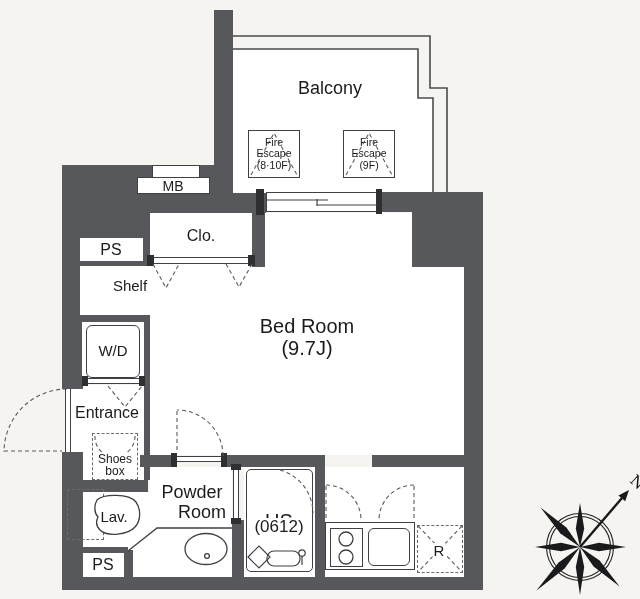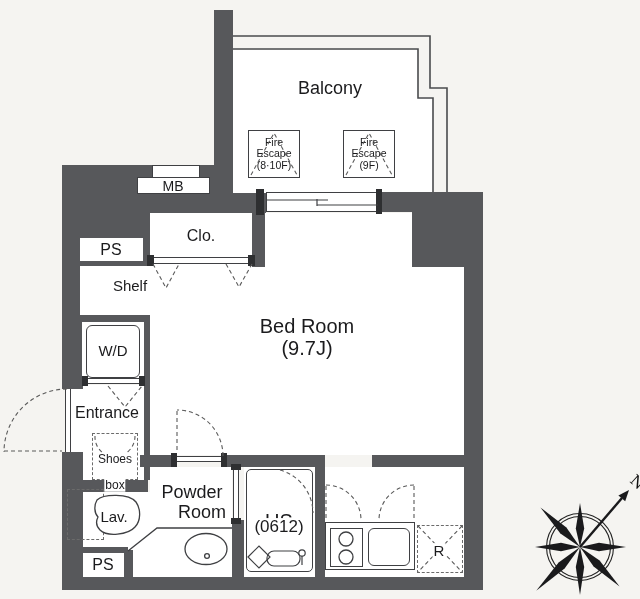--- a/index.html
+++ b/index.html
@@ -214,21 +214,21 @@
   </svg>
 
   <div class="lbl" style="left:330px;top:88px;font-size:18px;">Balcony</div>
   <div class="lbl" style="left:173px;top:186px;font-size:14px;">MB</div>
   <div class="lbl" style="left:201px;top:236px;font-size:16px;">Clo.</div>
   <div class="lbl" style="left:111px;top:250px;font-size:16px;">PS</div>
   <div class="lbl" style="left:114px;top:286px;font-size:15px;margin-left:16px;">Shelf</div>
   <div class="lbl" style="left:113px;top:351px;font-size:15px;">W/D</div>
   <div class="lbl" style="left:107px;top:413px;font-size:16px;">Entrance</div>
   <div class="lbl lblbg" style="left:115px;top:459px;font-size:12px;">Shoes</div>
-  <div class="lbl lblbg" style="left:115px;top:485px;font-size:12px;">box</div>
+  <div class="lbl lblbg" style="left:115px;top:471px;font-size:12px;">box</div>
   <div class="lbl" style="left:307px;top:326px;font-size:20px;">Bed Room</div>
   <div class="lbl" style="left:307px;top:348px;font-size:20px;">(9.7J)</div>
   <div class="lbl" style="left:192px;top:492px;font-size:18px;">Powder</div>
   <div class="lbl" style="left:192px;top:512px;font-size:18px;margin-left:10px;">Room</div>
   <div class="lbl" style="left:114px;top:517px;font-size:15px;">Lav.</div>
   <div class="lbl" style="left:103px;top:565px;font-size:16px;">PS</div>
   <div class="lbl lblbg" style="left:279px;top:506px;font-size:20px;margin-top:15px;">US</div>
   <div class="lbl lblbg" style="left:279px;top:527px;font-size:17px;">(0612)</div>
   <div class="lbl lblbg" style="left:439px;top:551px;font-size:15px;">R</div>
 

